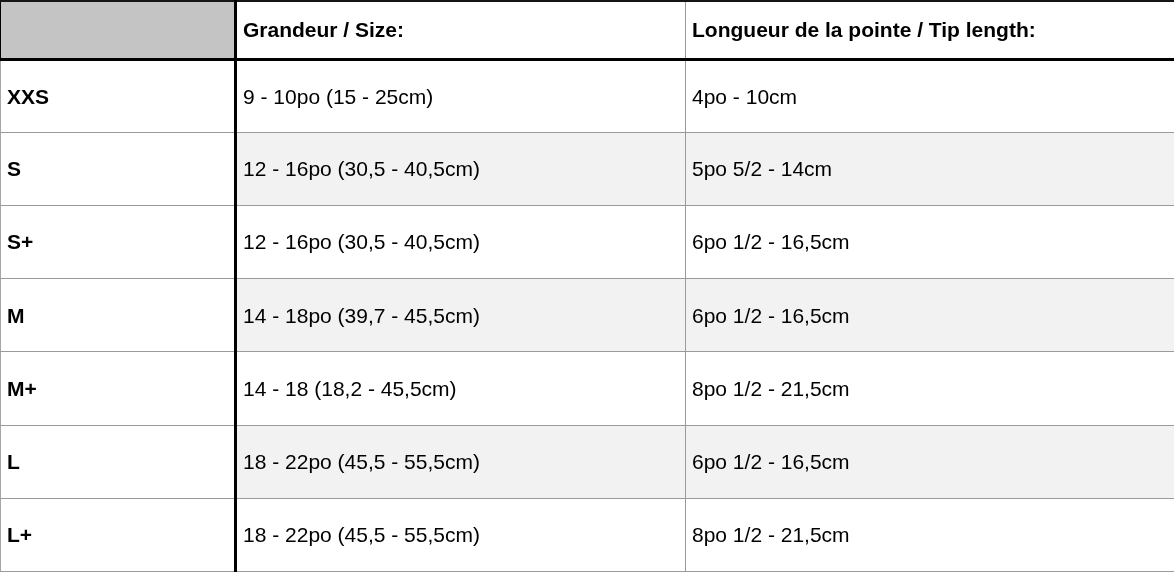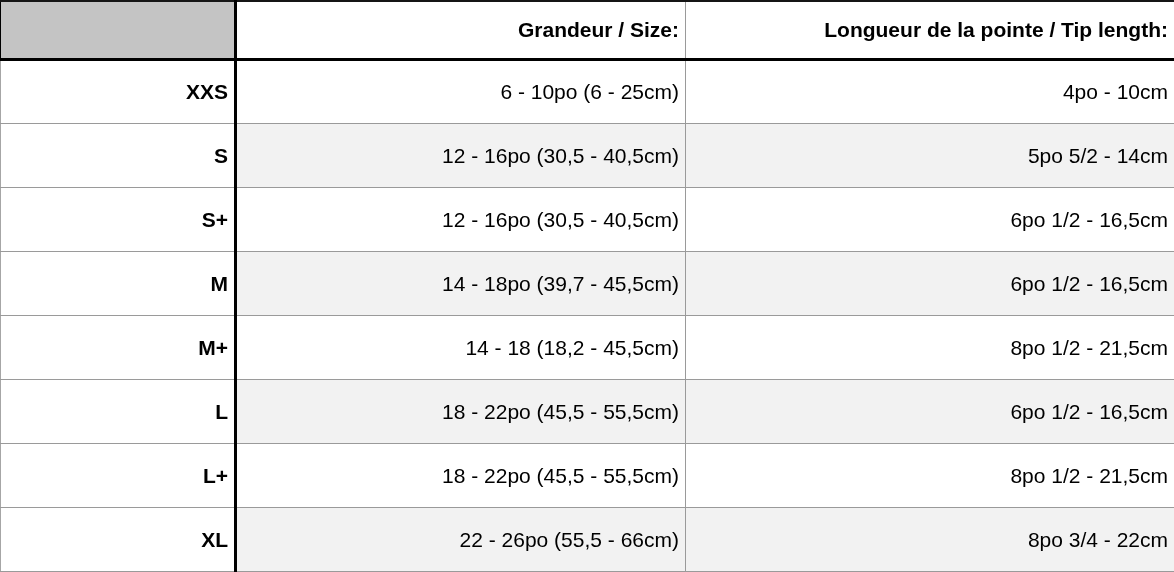--- a/index.html
+++ b/index.html
@@ -17,21 +17,21 @@
     border-top: 2px solid #151515;
     border-left: 1px solid #a6a6a6;
     border-right: 1px solid #8f8f8f;
     border-bottom: 1px solid #9a9a9a;
   }
   col.c1 { width: 235px; }
   col.c2 { width: 450px; }
   col.c3 { width: 489px; }
 
   .size-chart th, .size-chart td {
-    text-align: right;
+    text-align: left;
     vertical-align: middle;
     font-size: 21px;
     line-height: 1.2;
     border-bottom: 1px solid #9a9a9a;
     padding: 10px 6px;
     overflow: hidden;
     white-space: nowrap;
   }
   .size-chart thead tr { height: 58px; }
   .size-chart tbody tr { height: 57px; }
@@ -66,21 +66,21 @@
   <thead>
     <tr>
       <th class="corner-cell"></th>
       <th>Grandeur / Size:</th>
       <th>Longueur de la pointe / Tip length:</th>
     </tr>
   </thead>
   <tbody>
     <tr>
       <td>XXS</td>
-      <td>6 - 10po (6 - 25cm)</td>
+      <td>9 - 10po (15 - 25cm)</td>
       <td>4po - 10cm</td>
     </tr>
     <tr>
       <td>S</td>
       <td>12 - 16po (30,5 - 40,5cm)</td>
       <td>5po 5/2 - 14cm</td>
     </tr>
     <tr>
       <td>S+</td>
       <td>12 - 16po (30,5 - 40,5cm)</td>
@@ -99,19 +99,14 @@
     <tr>
       <td>L</td>
       <td>18 - 22po (45,5 - 55,5cm)</td>
       <td>6po 1/2 - 16,5cm</td>
     </tr>
     <tr>
       <td>L+</td>
       <td>18 - 22po (45,5 - 55,5cm)</td>
       <td>8po 1/2 - 21,5cm</td>
     </tr>
-    <tr>
-      <td>XL</td>
-      <td>22 - 26po (55,5 - 66cm)</td>
-      <td>8po 3/4 - 22cm</td>
-    </tr>
   </tbody>
 </table>
 
 </body></html>

